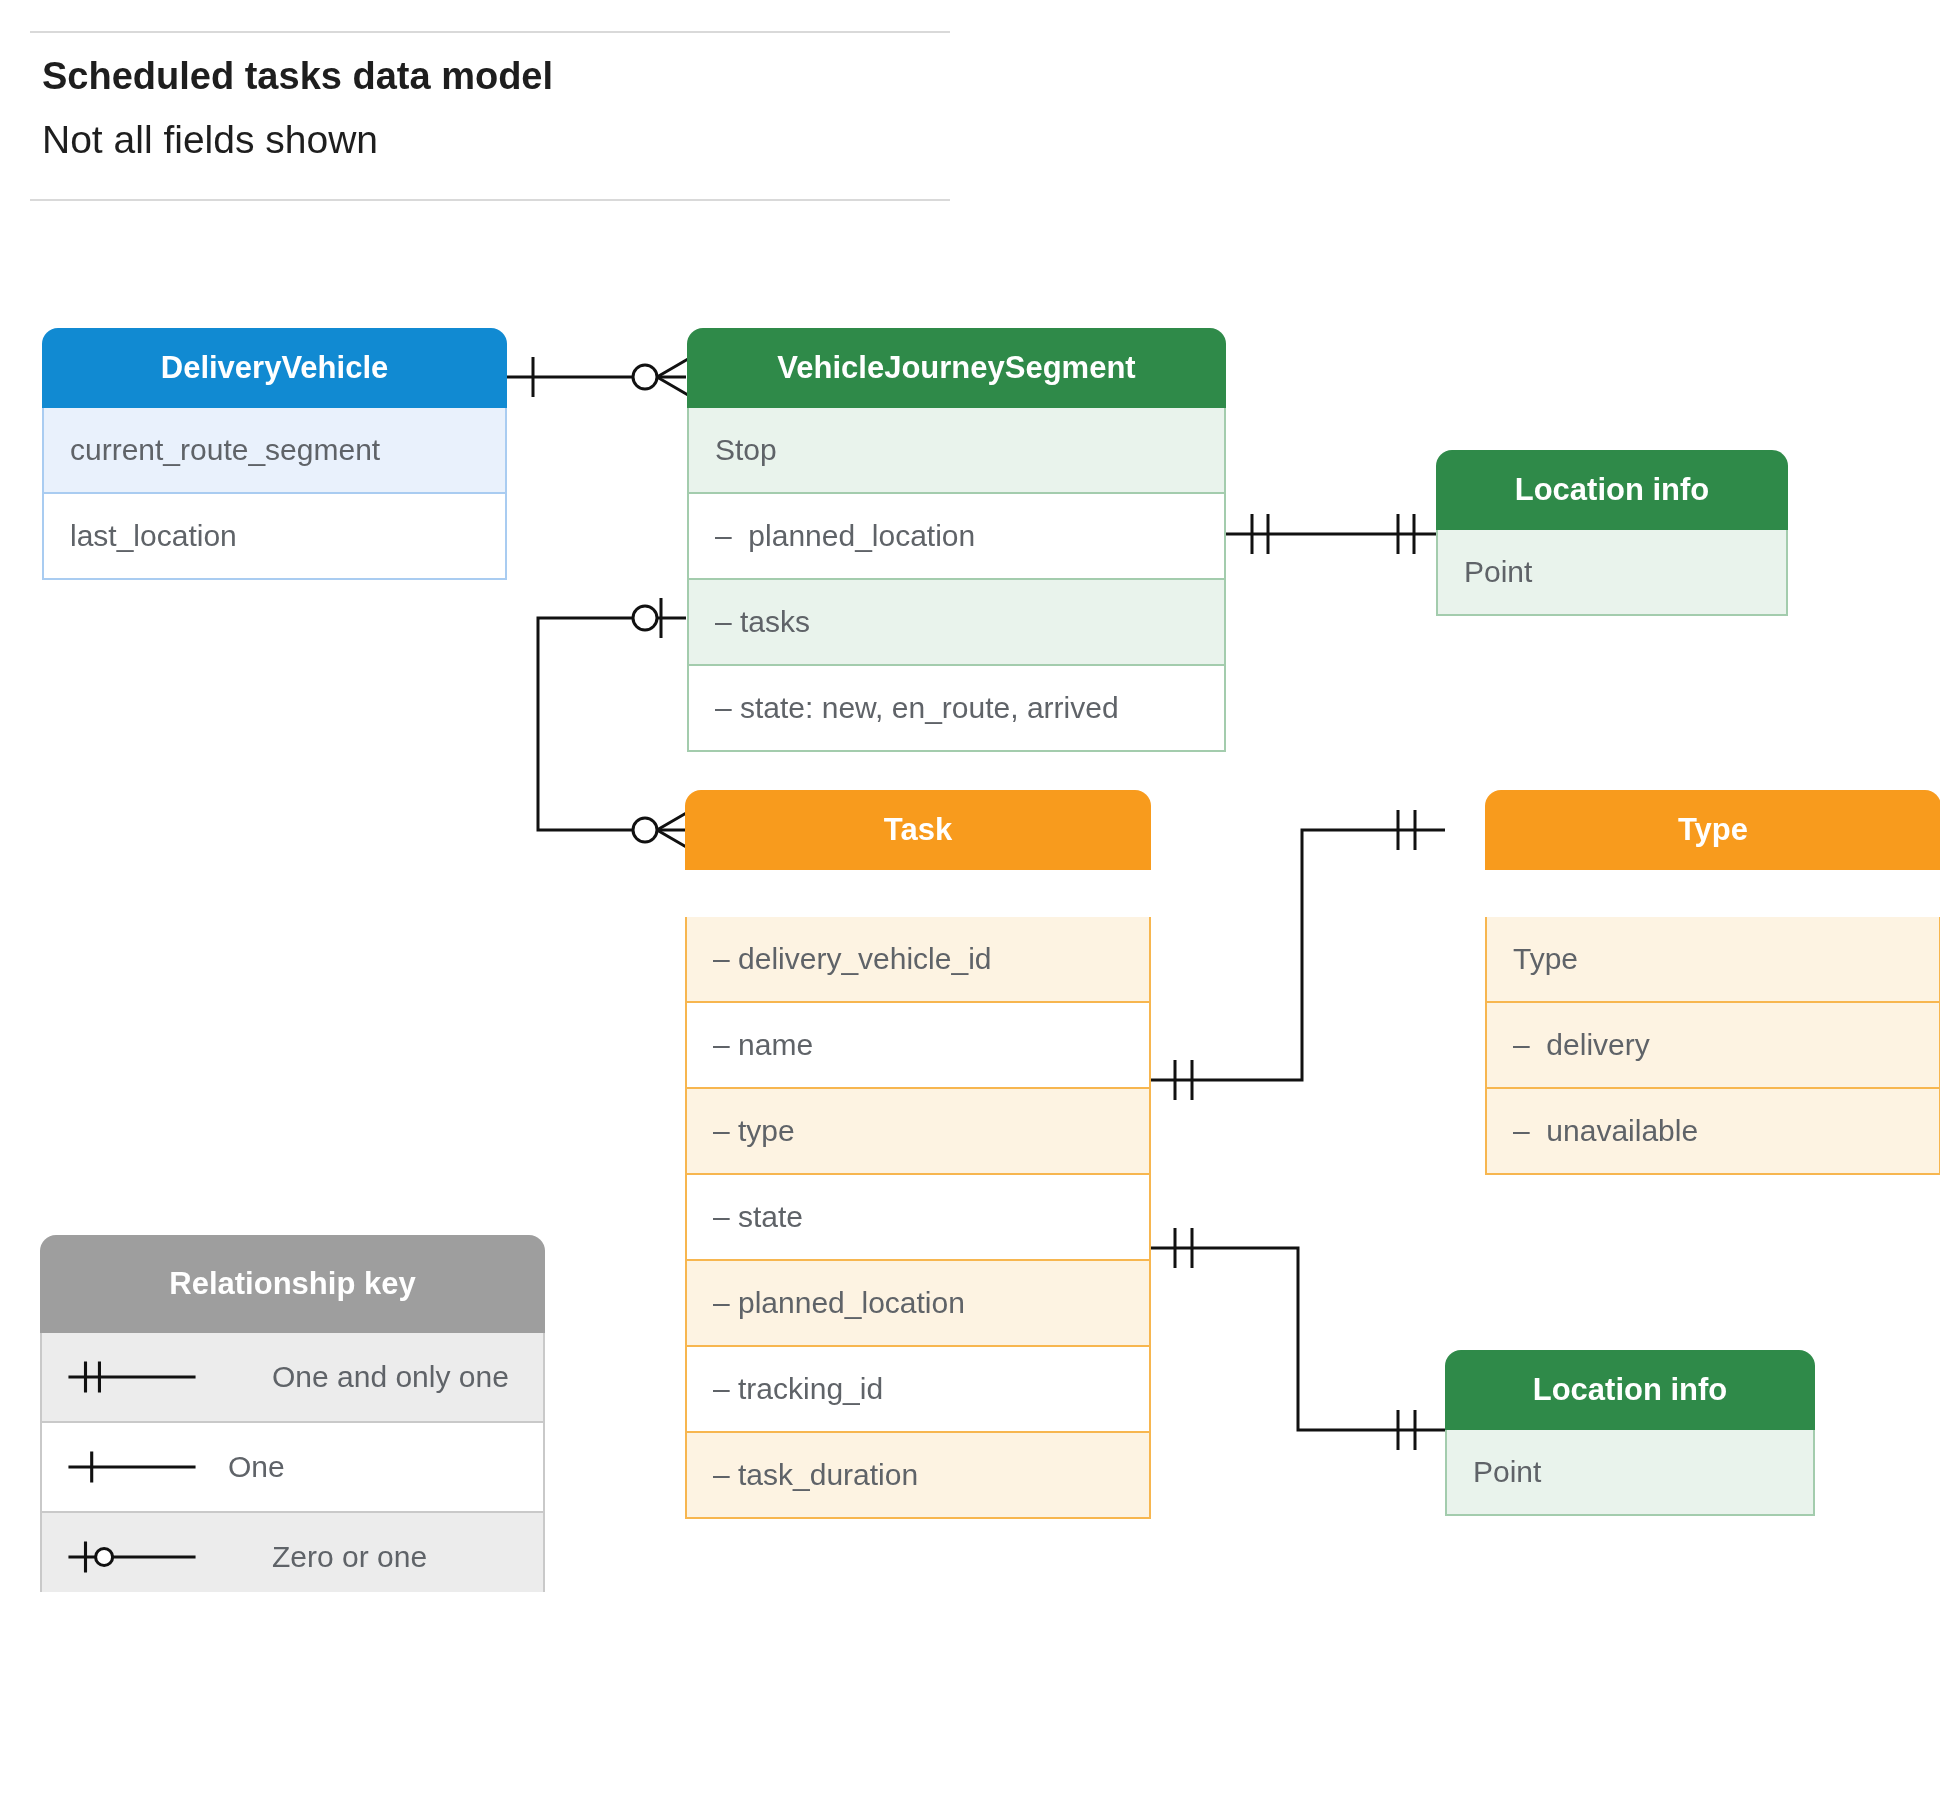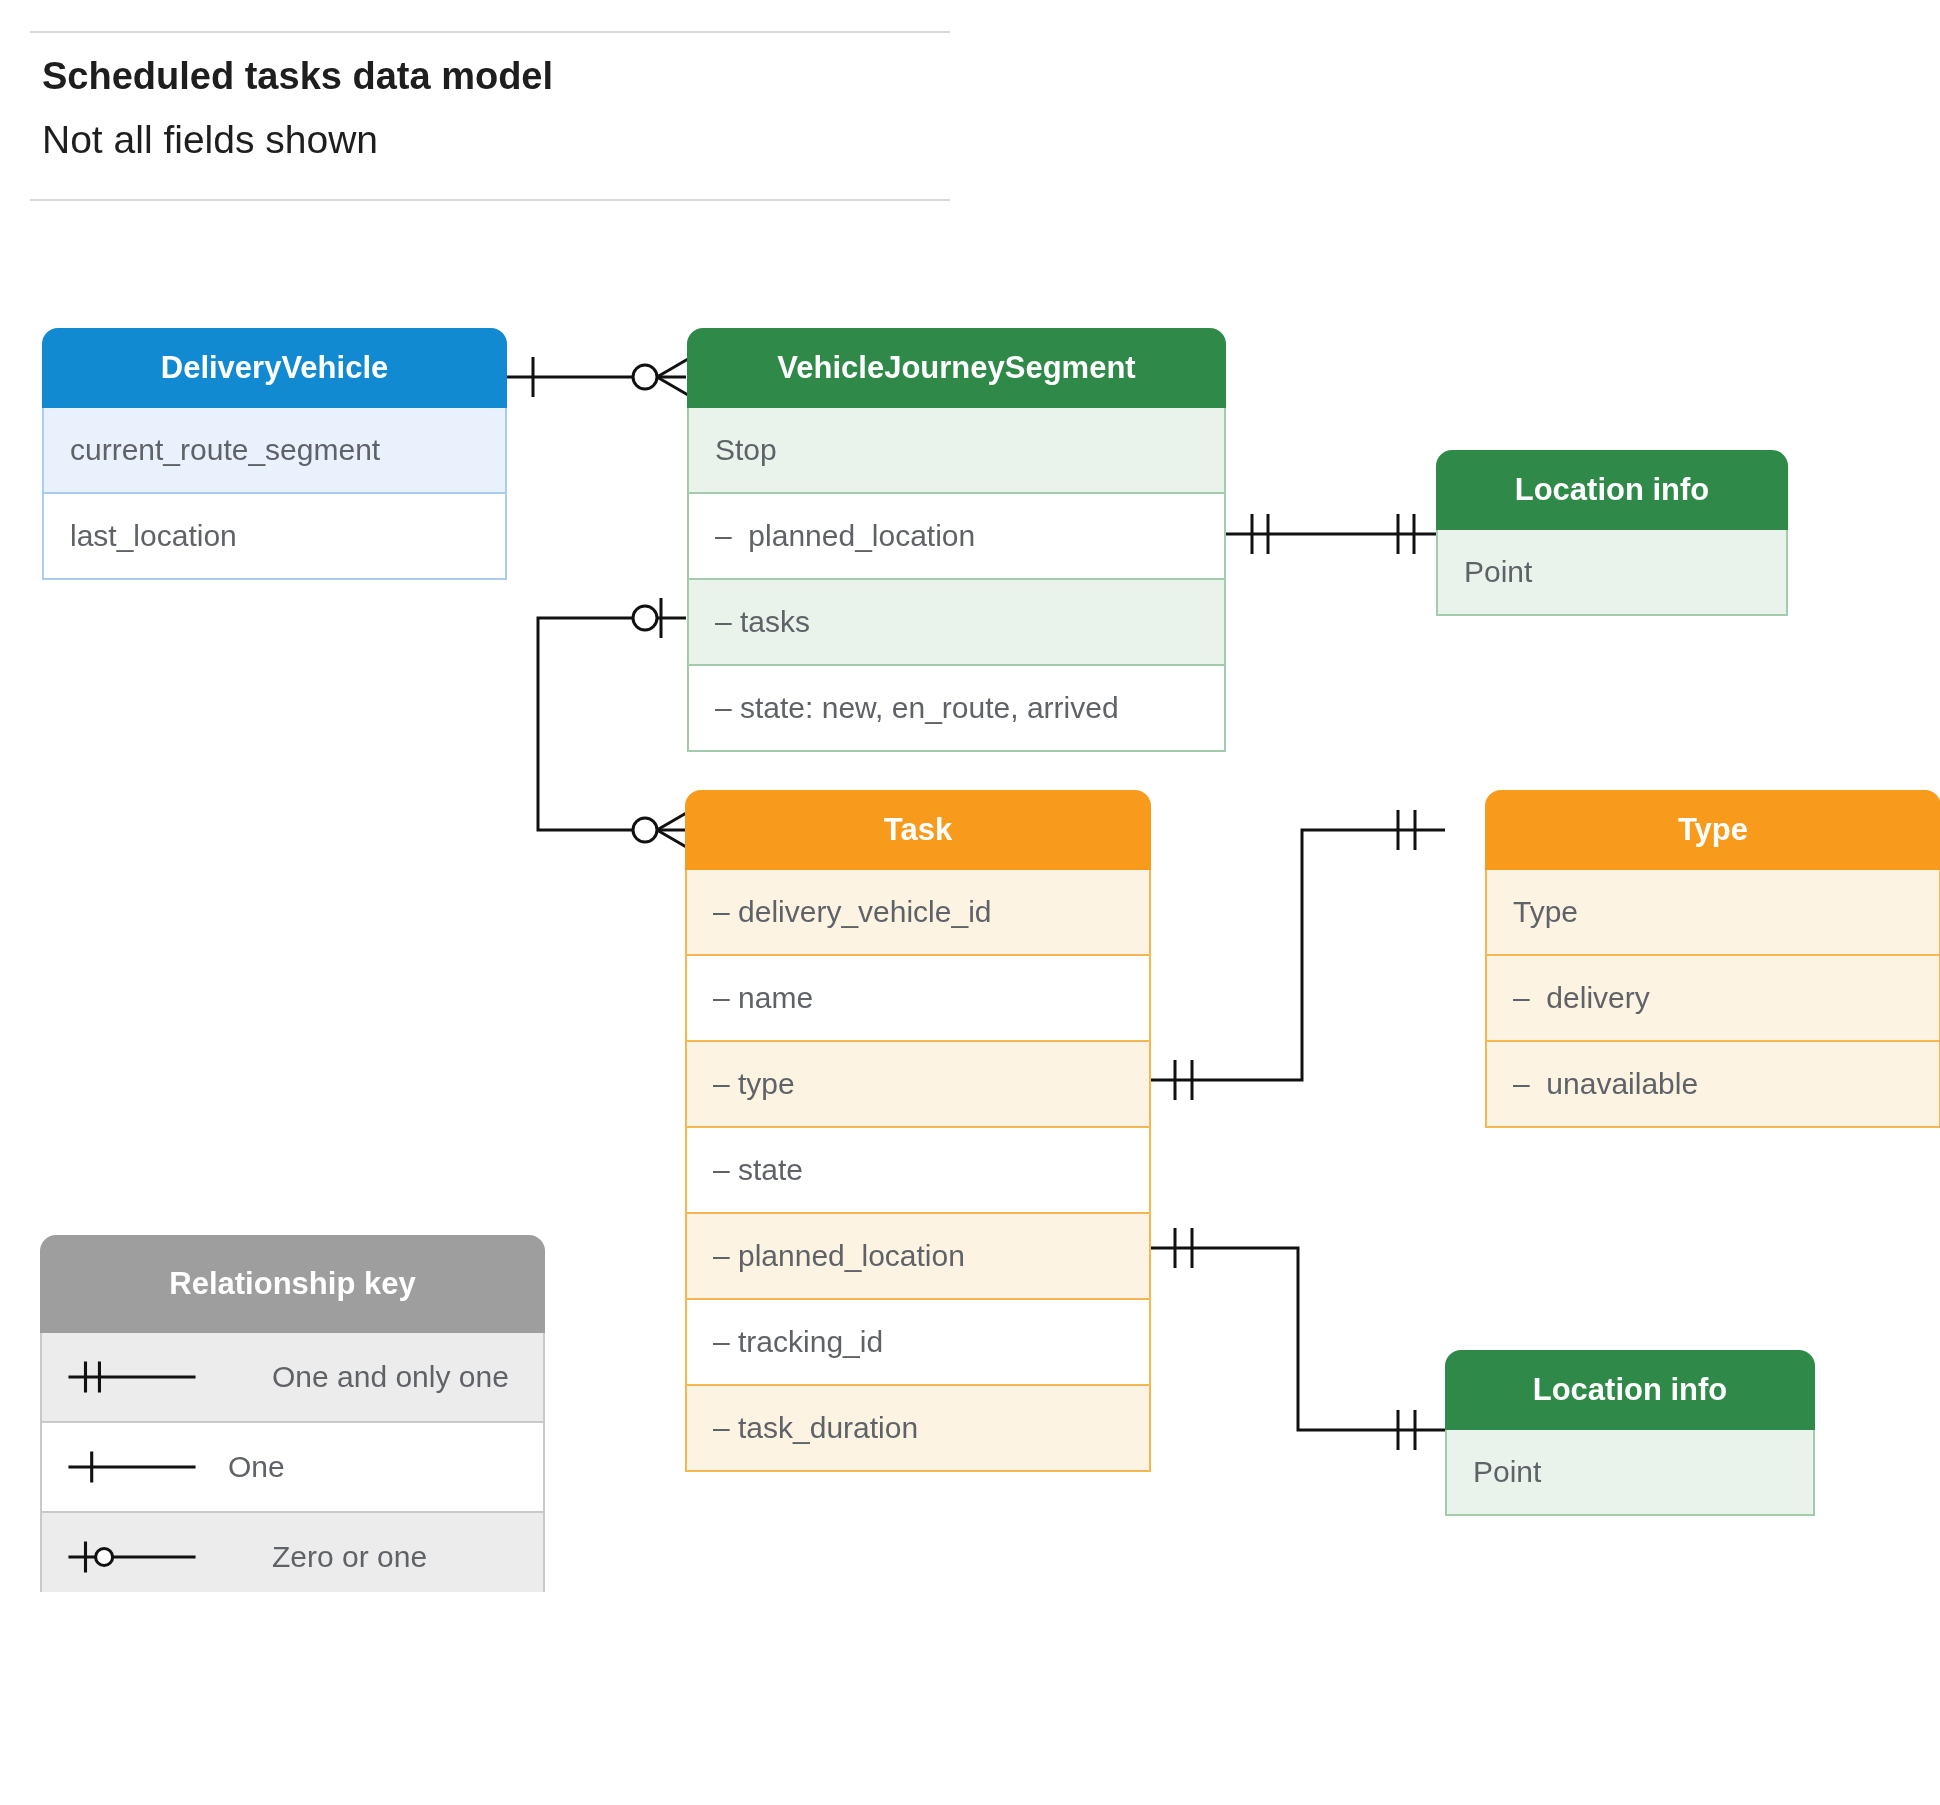--- a/index.html
+++ b/index.html
@@ -30,21 +30,21 @@
   .th-blue  .rows{border-color:#a9ccf1;}
   .th-blue  .row + .row{border-top-color:#a9ccf1;}
   .th-blue  .tint{background:#e9f1fc;}
 
   .th-green .hd{background:#2f8a49;}
   .th-green .rows{border-color:#a3ccad;}
   .th-green .row + .row{border-top-color:#a3ccad;}
   .th-green .tint{background:#e9f3ec;}
 
   .th-orange .hd{background:#f89b1d;}
-  .th-orange .rows{border-color:#f7b64f;}
+  .th-orange .rows{border-color:#f7b64f;margin-top:47px;}
   .th-orange .row + .row{border-top-color:#f7b64f;}
   .th-orange .tint{background:#fdf3e2;}
 
   #e-dv{left:42px;top:328px;width:465px;}
   #e-vjs{left:687px;top:328px;width:539px;}
   #e-loc-top{left:1436px;top:450px;width:352px;}
   #e-task{left:685px;top:790px;width:466px;}
   #e-type{left:1445px;top:790px;width:456px;padding-left:40px;}
   #e-loc-bottom{left:1445px;top:1350px;width:370px;}
 

